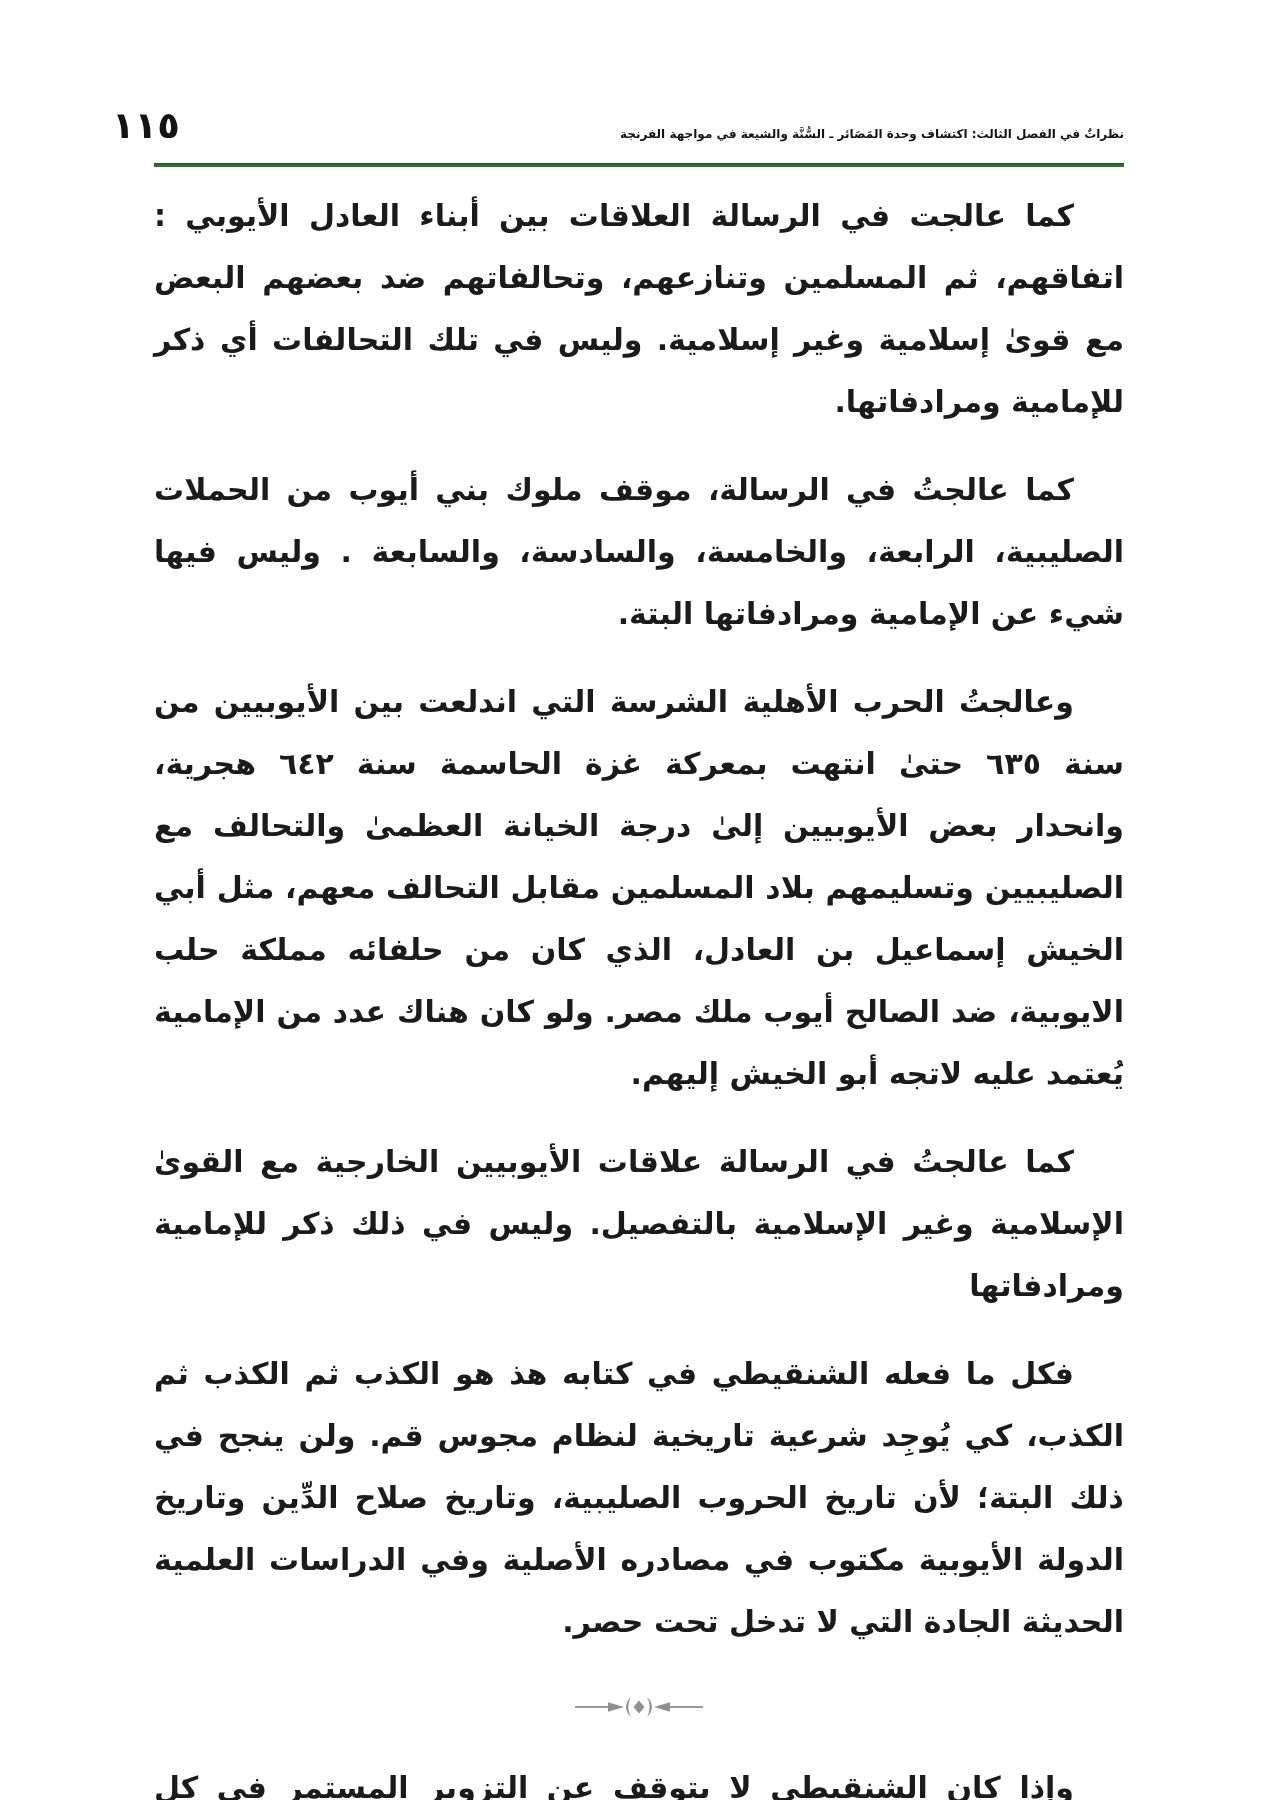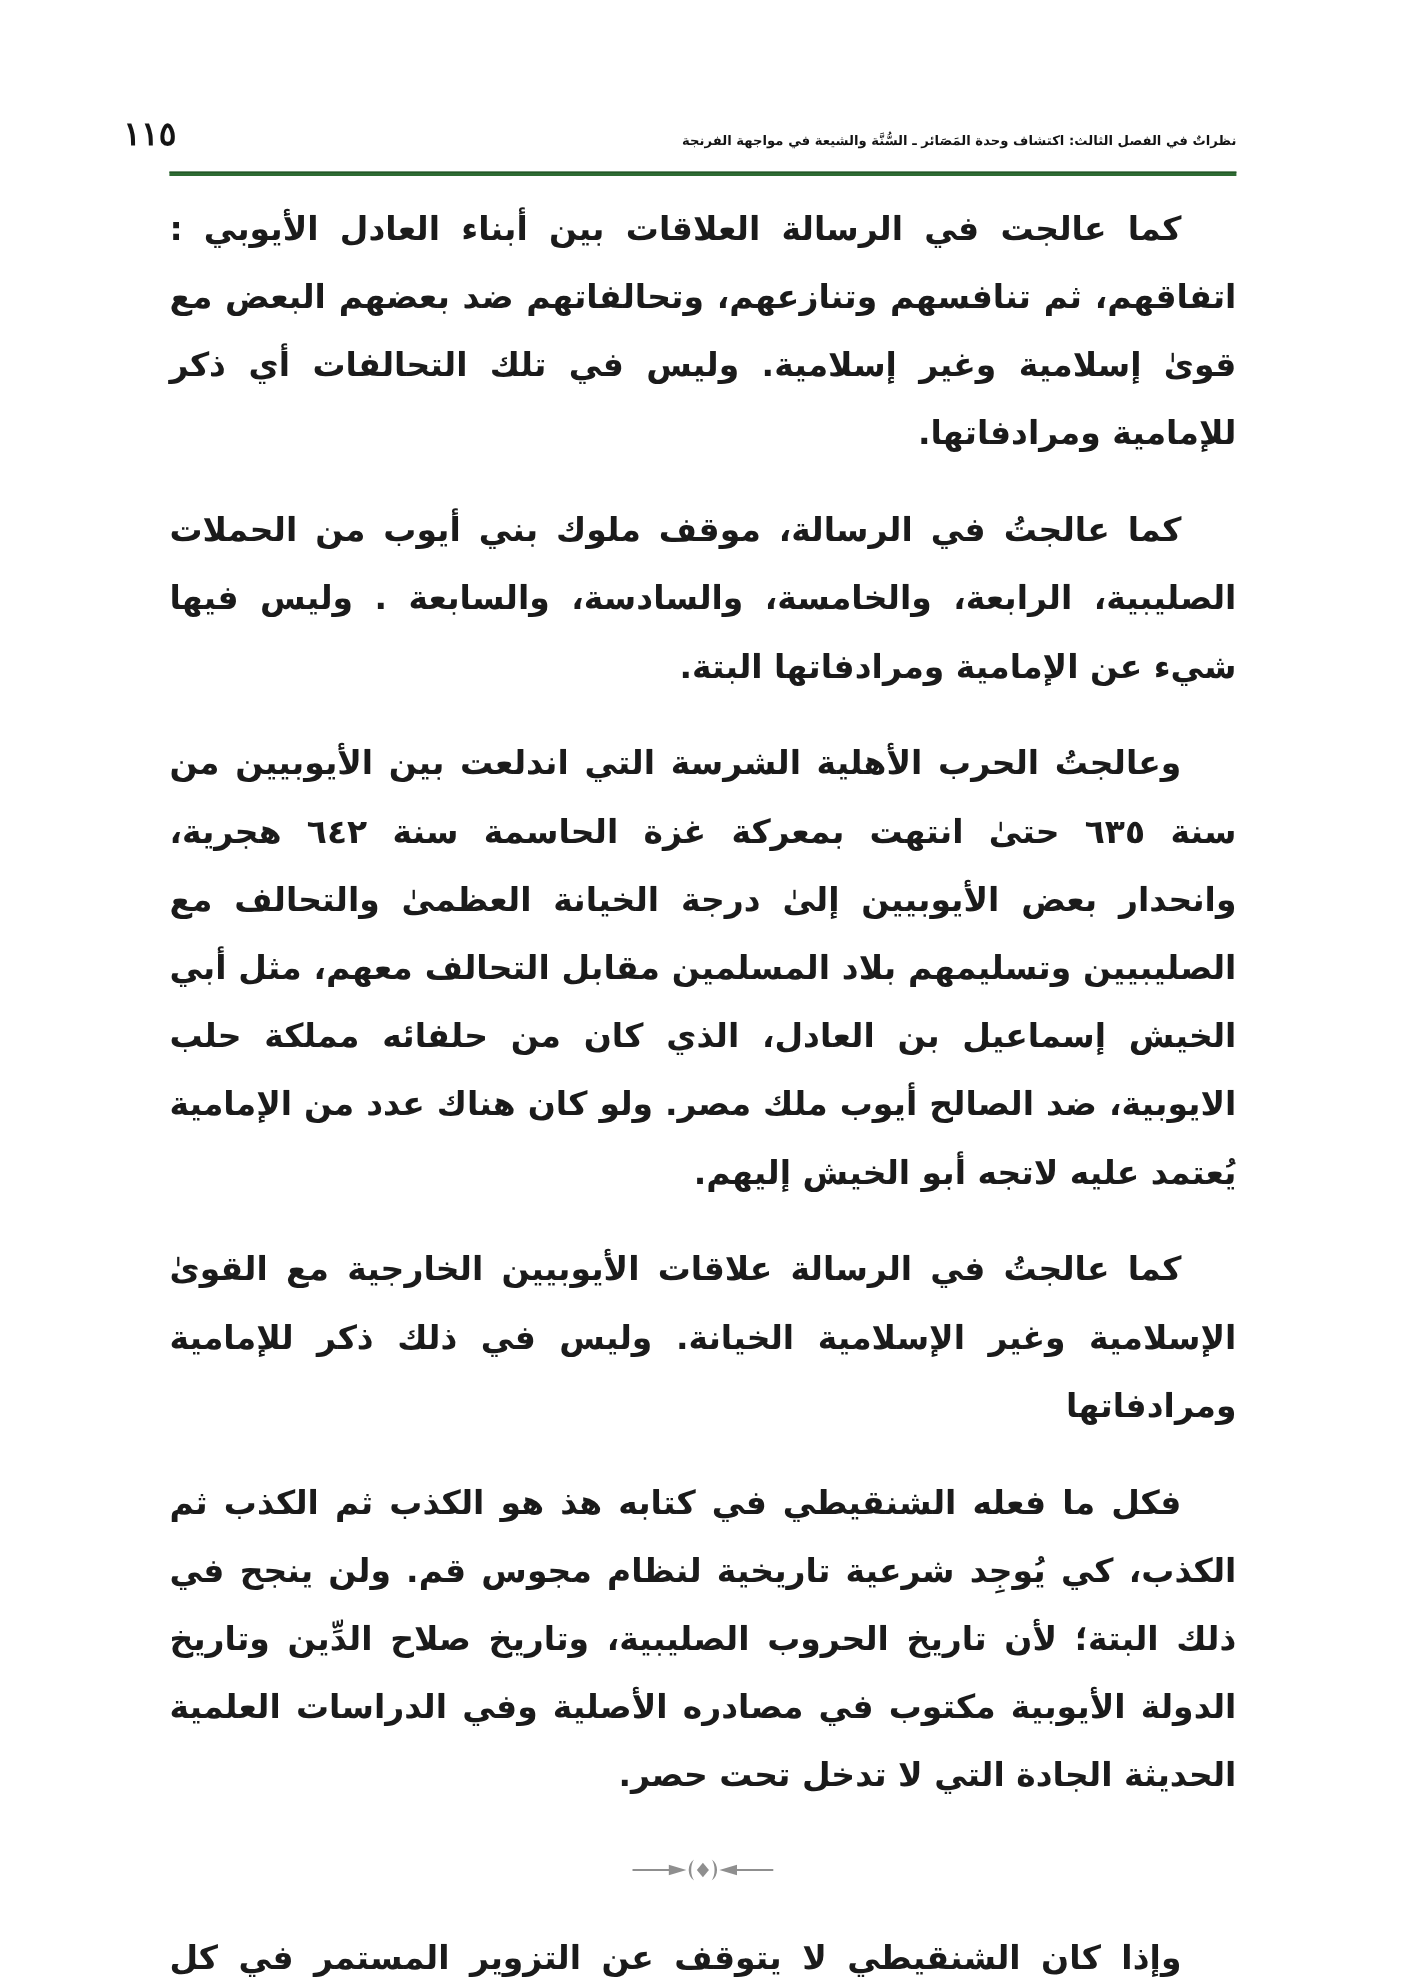--- a/index.html
+++ b/index.html
@@ -20,25 +20,24 @@
     align-items: baseline;
     padding: 104px 150px 0 112px;
   }
   .header-title {
     font-size: 12px;
     font-weight: 700;
     color: #141414;
     white-space: nowrap;
   }
   .page-number {
-    font-size: 30px;
+    font-size: 37px;
     font-weight: 700;
     color: #141414;
     letter-spacing: 3px;
-    font-family: Liberation Serif, serif;
   }
   .header-rule {
     height: 3px;
     margin: 16px 150px 0 154px;
     background: #2e6b33;
     border-top: 1px solid #1e4f22;
   }
   .body-text {
     padding: 18px 150px 0 154px;
     font-size: 30px;
@@ -66,24 +65,24 @@
 <div class="page">
 
   <div class="header-row">
     <div class="header-title">نظراتٌ في الفصل الثالث: اكتشاف وحدة المَصَائر ـ السُّنَّة والشيعة في مواجهة الفرنجة</div>
     <div class="page-number">١١٥</div>
   </div>
 
   <div class="header-rule"></div>
 
   <div class="body-text">
-    <p>كما عالجت في الرسالة العلاقات بين أبناء العادل الأيوبي : اتفاقهم، ثم تنافسهم وتنازعهم، وتحالفاتهم ضد بعضهم البعض مع قوىٰ إسلامية وغير إسلامية. وليس في تلك التحالفات أي ذكر للإمامية ومرادفاتها.</p>
+    <p>كما عالجت في الرسالة العلاقات بين أبناء العادل الأيوبي : اتفاقهم، ثم المسلمين وتنازعهم، وتحالفاتهم ضد بعضهم البعض مع قوىٰ إسلامية وغير إسلامية. وليس في تلك التحالفات أي ذكر للإمامية ومرادفاتها.</p>
     <p>كما عالجتُ في الرسالة، موقف ملوك بني أيوب من الحملات الصليبية، الرابعة، والخامسة، والسادسة، والسابعة . وليس فيها شيء عن الإمامية ومرادفاتها البتة.</p>
     <p>وعالجتُ الحرب الأهلية الشرسة التي اندلعت بين الأيوبيين من سنة ٦٣٥ حتىٰ انتهت بمعركة غزة الحاسمة سنة ٦٤٢ هجرية، وانحدار بعض الأيوبيين إلىٰ درجة الخيانة العظمىٰ والتحالف مع الصليبيين وتسليمهم بلاد المسلمين مقابل التحالف معهم، مثل أبي الخيش إسماعيل بن العادل، الذي كان من حلفائه مملكة حلب الايوبية، ضد الصالح أيوب ملك مصر. ولو كان هناك عدد من الإمامية يُعتمد عليه لاتجه أبو الخيش إليهم.</p>
-    <p>كما عالجتُ في الرسالة علاقات الأيوبيين الخارجية مع القوىٰ الإسلامية وغير الإسلامية الخيانة. وليس في ذلك ذكر للإمامية ومرادفاتها</p>
+    <p>كما عالجتُ في الرسالة علاقات الأيوبيين الخارجية مع القوىٰ الإسلامية وغير الإسلامية بالتفصيل. وليس في ذلك ذكر للإمامية ومرادفاتها</p>
     <p>فكل ما فعله الشنقيطي في كتابه هذ هو الكذب ثم الكذب ثم الكذب، كي يُوجِد شرعية تاريخية لنظام مجوس قم. ولن ينجح في ذلك البتة؛ لأن تاريخ الحروب الصليبية، وتاريخ صلاح الدِّين وتاريخ الدولة الأيوبية مكتوب في مصادره الأصلية وفي الدراسات العلمية الحديثة الجادة التي لا تدخل تحت حصر.</p>
 
     <div class="divider-block">
       <svg width="130" height="24" viewBox="0 0 130 24" fill="#8f8f8f" xmlns="http://www.w3.org/2000/svg">
 
         <rect x="1" y="11.1" width="36" height="1.8"></rect>
         <path d="M34 7.2 L50 12 L34 16.8 Z"></path>
 
         <path d="M57 2.5 C50.5 6.5 50.5 17.5 57 21.5 C53.5 17 53.5 7 57 2.5 Z"></path>
 

